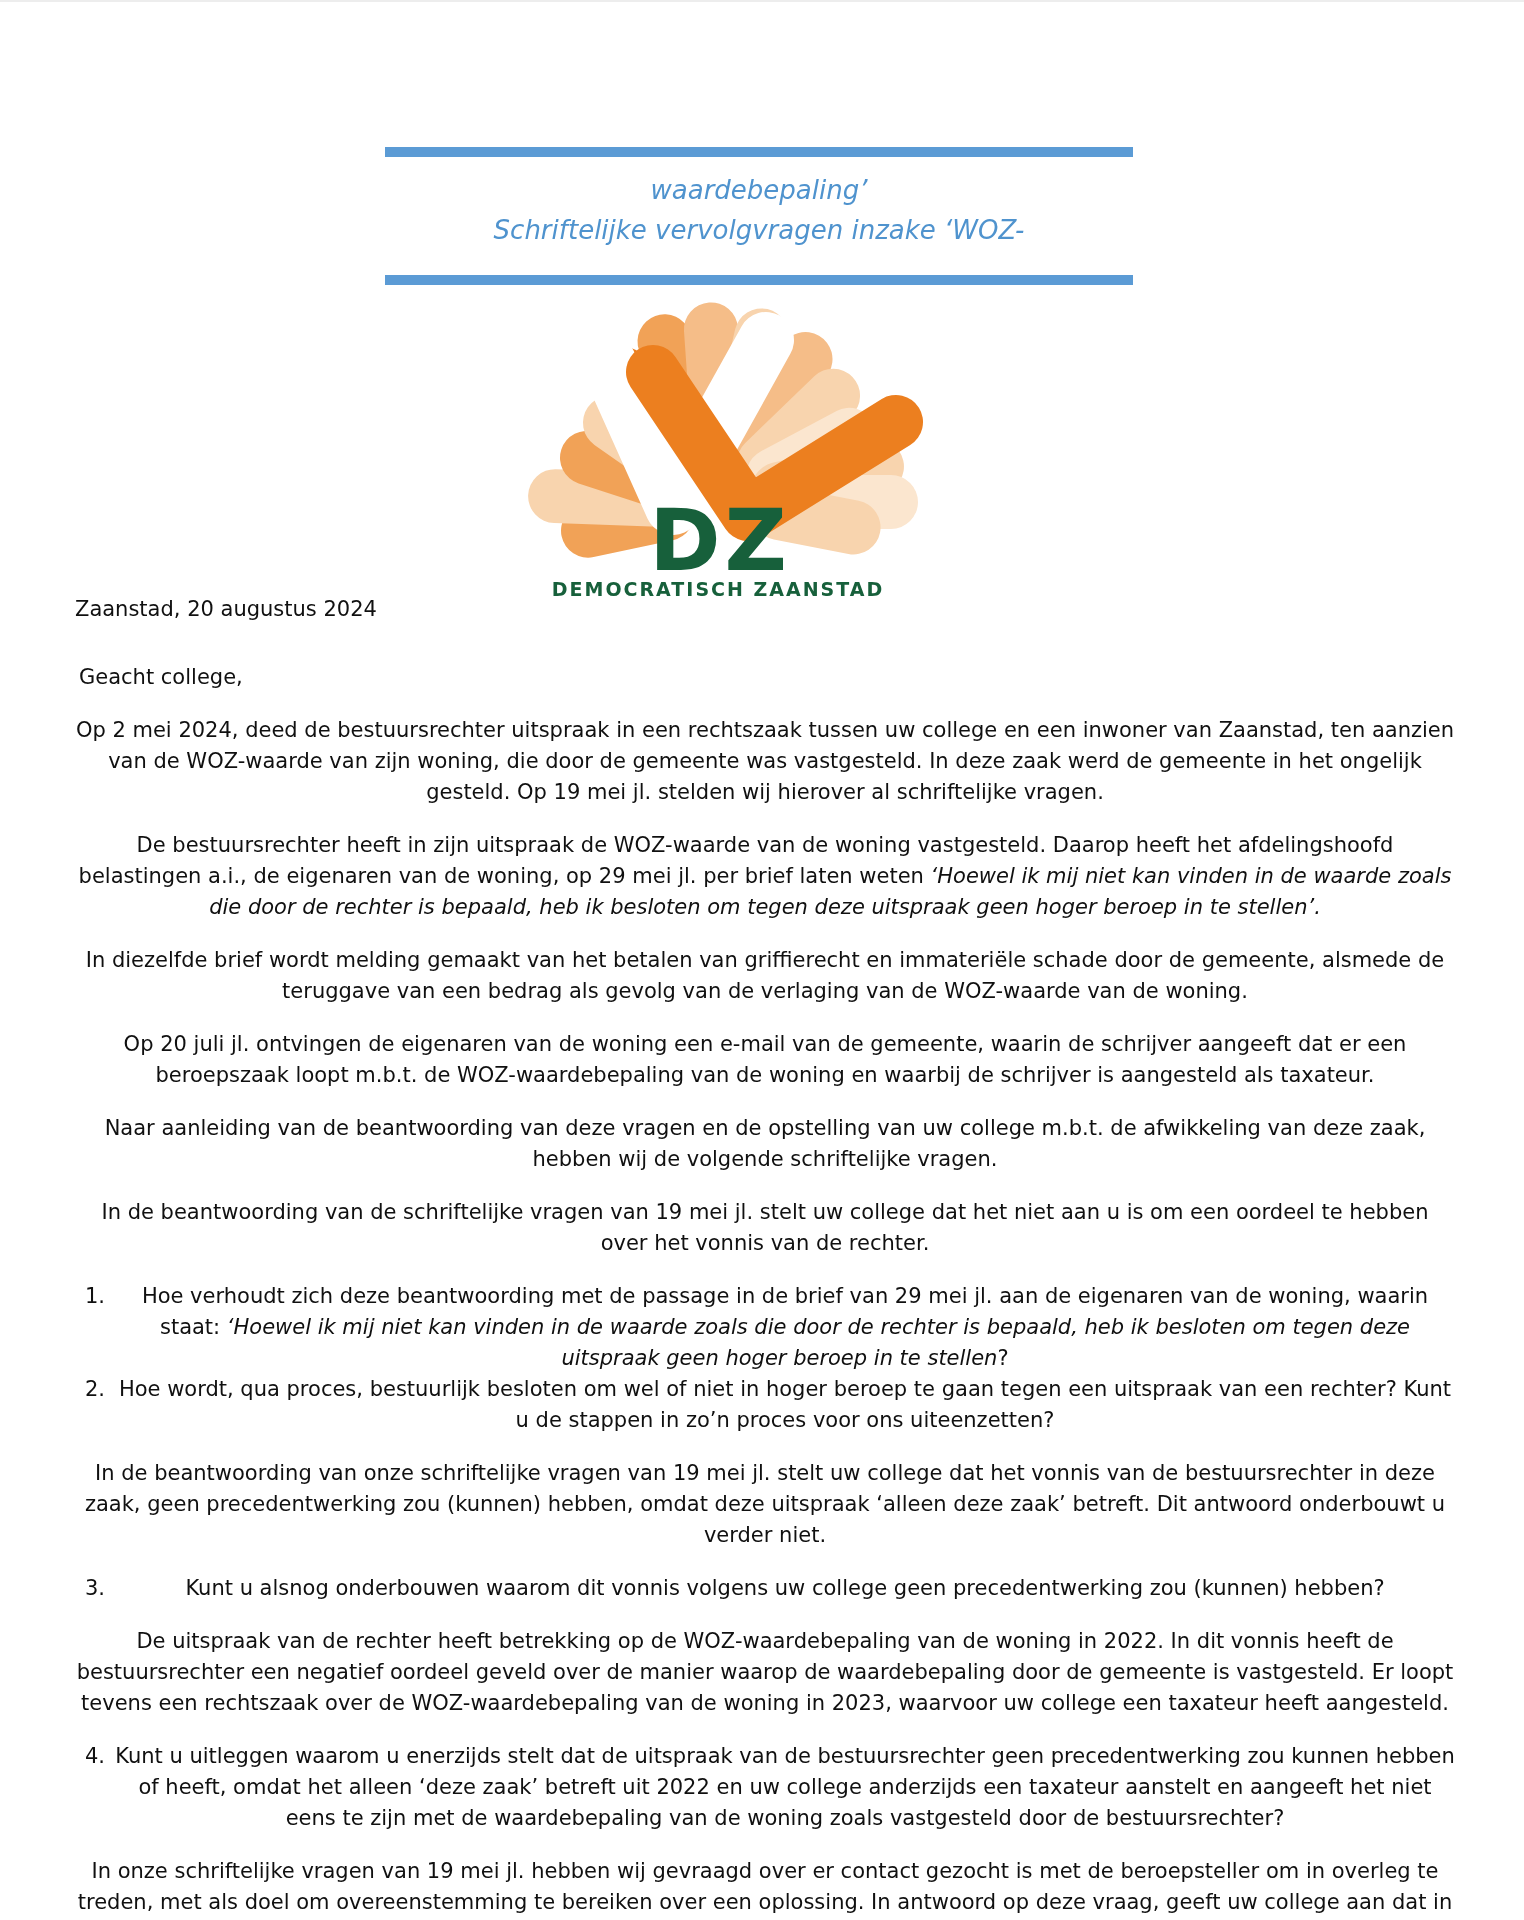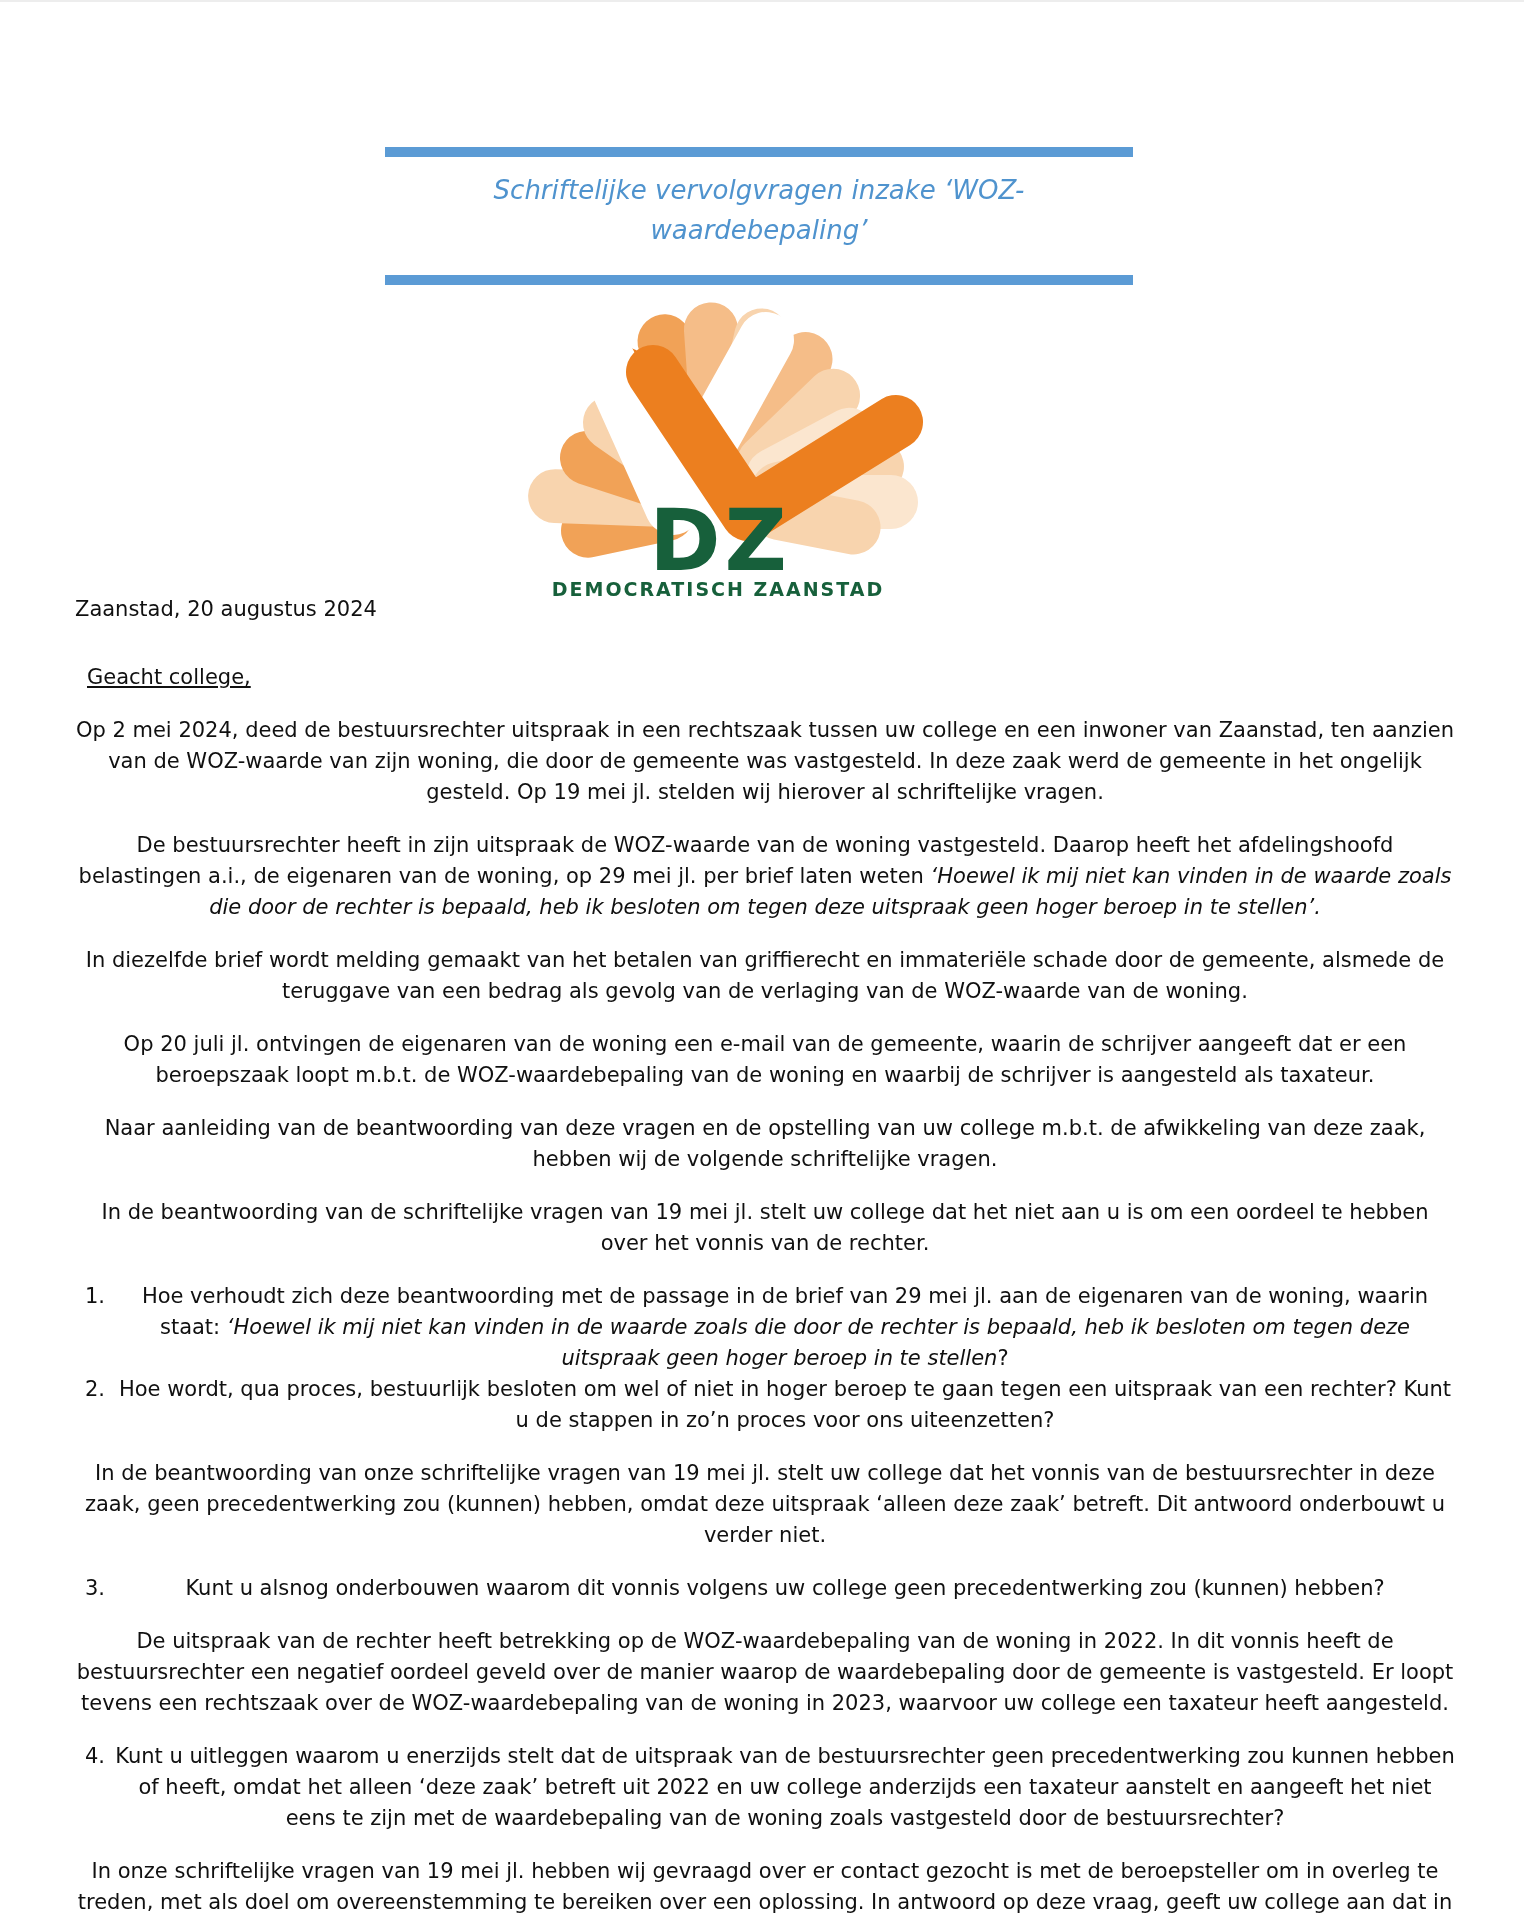--- a/index.html
+++ b/index.html
@@ -34,21 +34,21 @@
   
   .content {
     position: absolute;
     left: 75px; top: 592px;
     width: 1380px;
     font-size: 21px;
     line-height: 31px;
     color: #101010;
   }
   .date-line { text-align: left; padding-right: 73px; margin: 0 0 37px 0; }
-  .salutation { margin: 0 0 22px 12px; text-decoration: underline; }
+  .salutation { margin: 0 0 22px 4px; }
   .block { margin: 0 0 22px 0; text-align: center; }
   .block.tight { margin-bottom: 0; }
   .block.li { display: flex; }
   .block .num { flex: 0 0 40px; width: 40px; }
   .block .txt { flex: 1 1 auto; }
   .block em { }
 
   
   .p1 { fill: #ec7f1f; }
   .p2 { fill: #f1a257; }
@@ -57,22 +57,22 @@
   .p5 { fill: #fbe6cf; }
 </style>
 </head>
 <body>
 
 <div class="page">
 
   <div class="title-block">
     <div class="title-rule"></div>
     <div class="title-text">
+      <div>waardebepaling’</div>
       <div>Schriftelijke vervolgvragen inzake ‘WOZ-</div>
-      <div>waardebepaling’</div>
     </div>
     <div class="title-rule"></div>
   </div>
 
   <div class="logo-wrap">
     <svg width="560" height="320" viewBox="0 0 560 320">
       <g transform="translate(275,210)">
         <rect class="p2" x="-27" y="-165" width="54" height="135" rx="27" transform="rotate(-102)"></rect>
         <rect class="p4" x="-27" y="-195" width="54" height="165" rx="27" transform="rotate(-88)"></rect>
         <rect class="p2" x="-27" y="-170" width="54" height="140" rx="27" transform="rotate(-72)"></rect>

